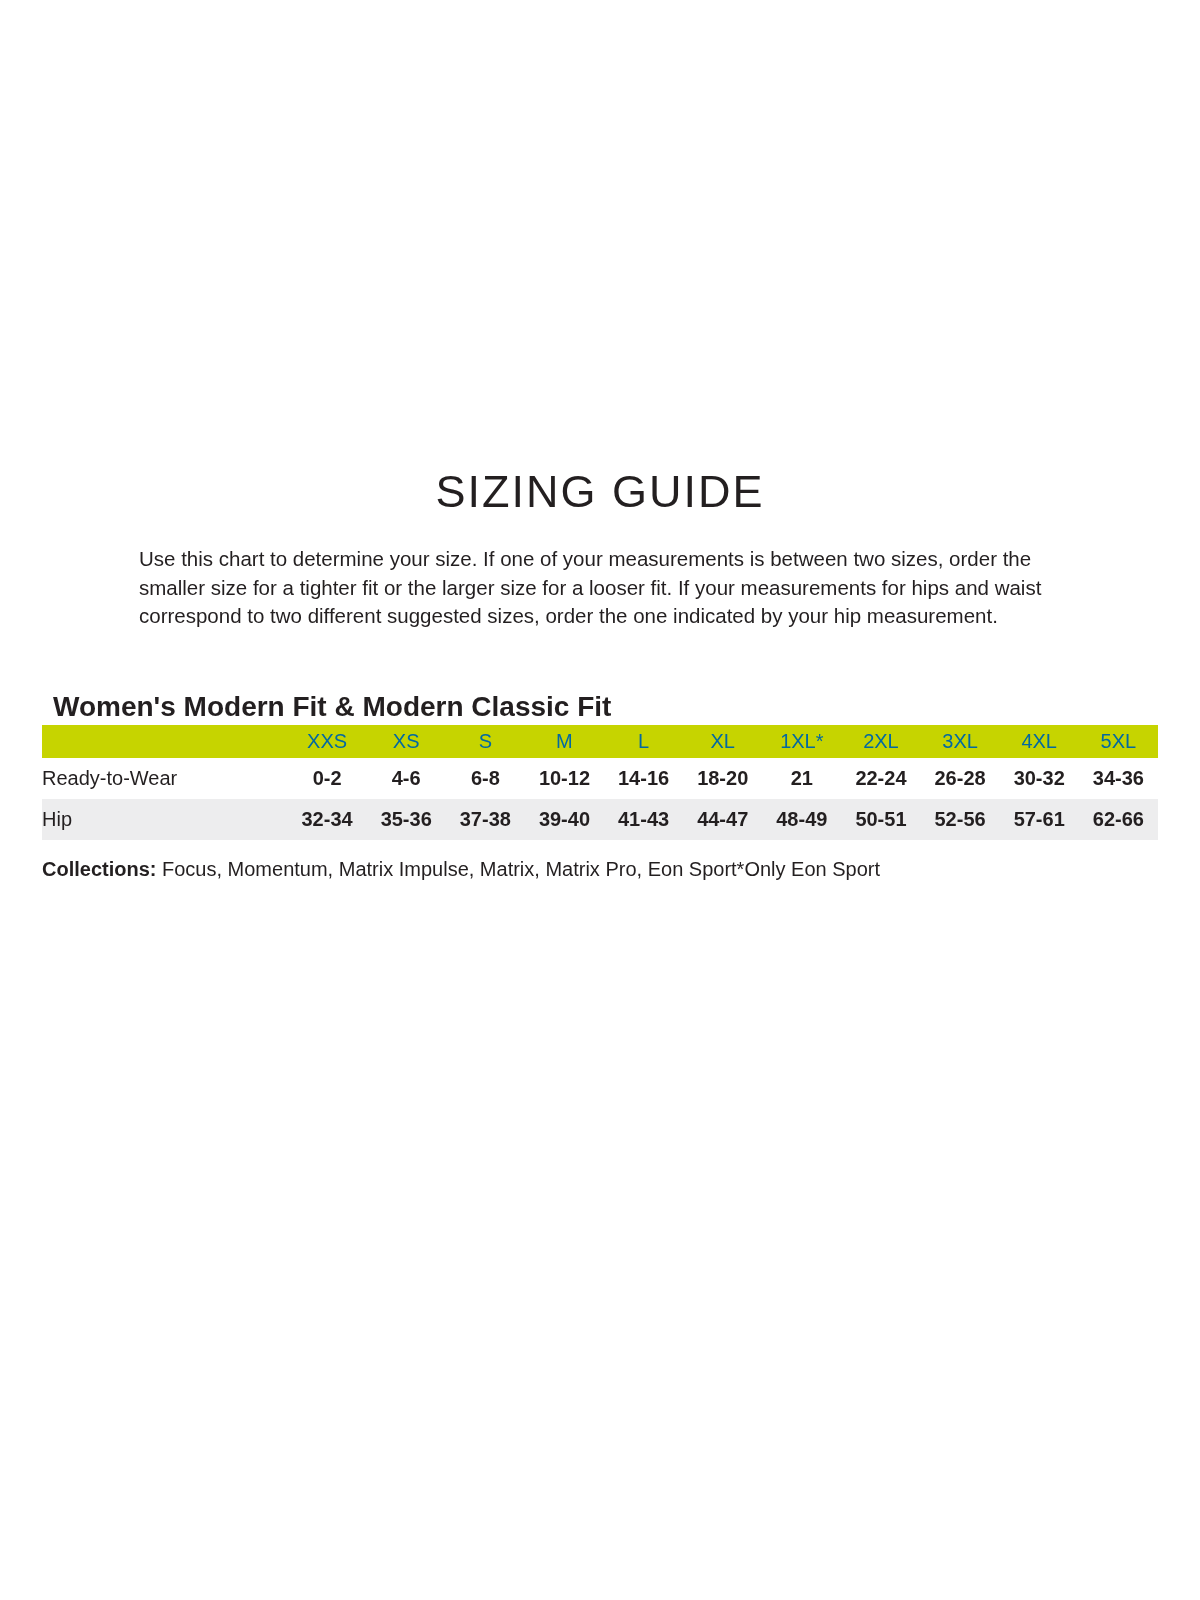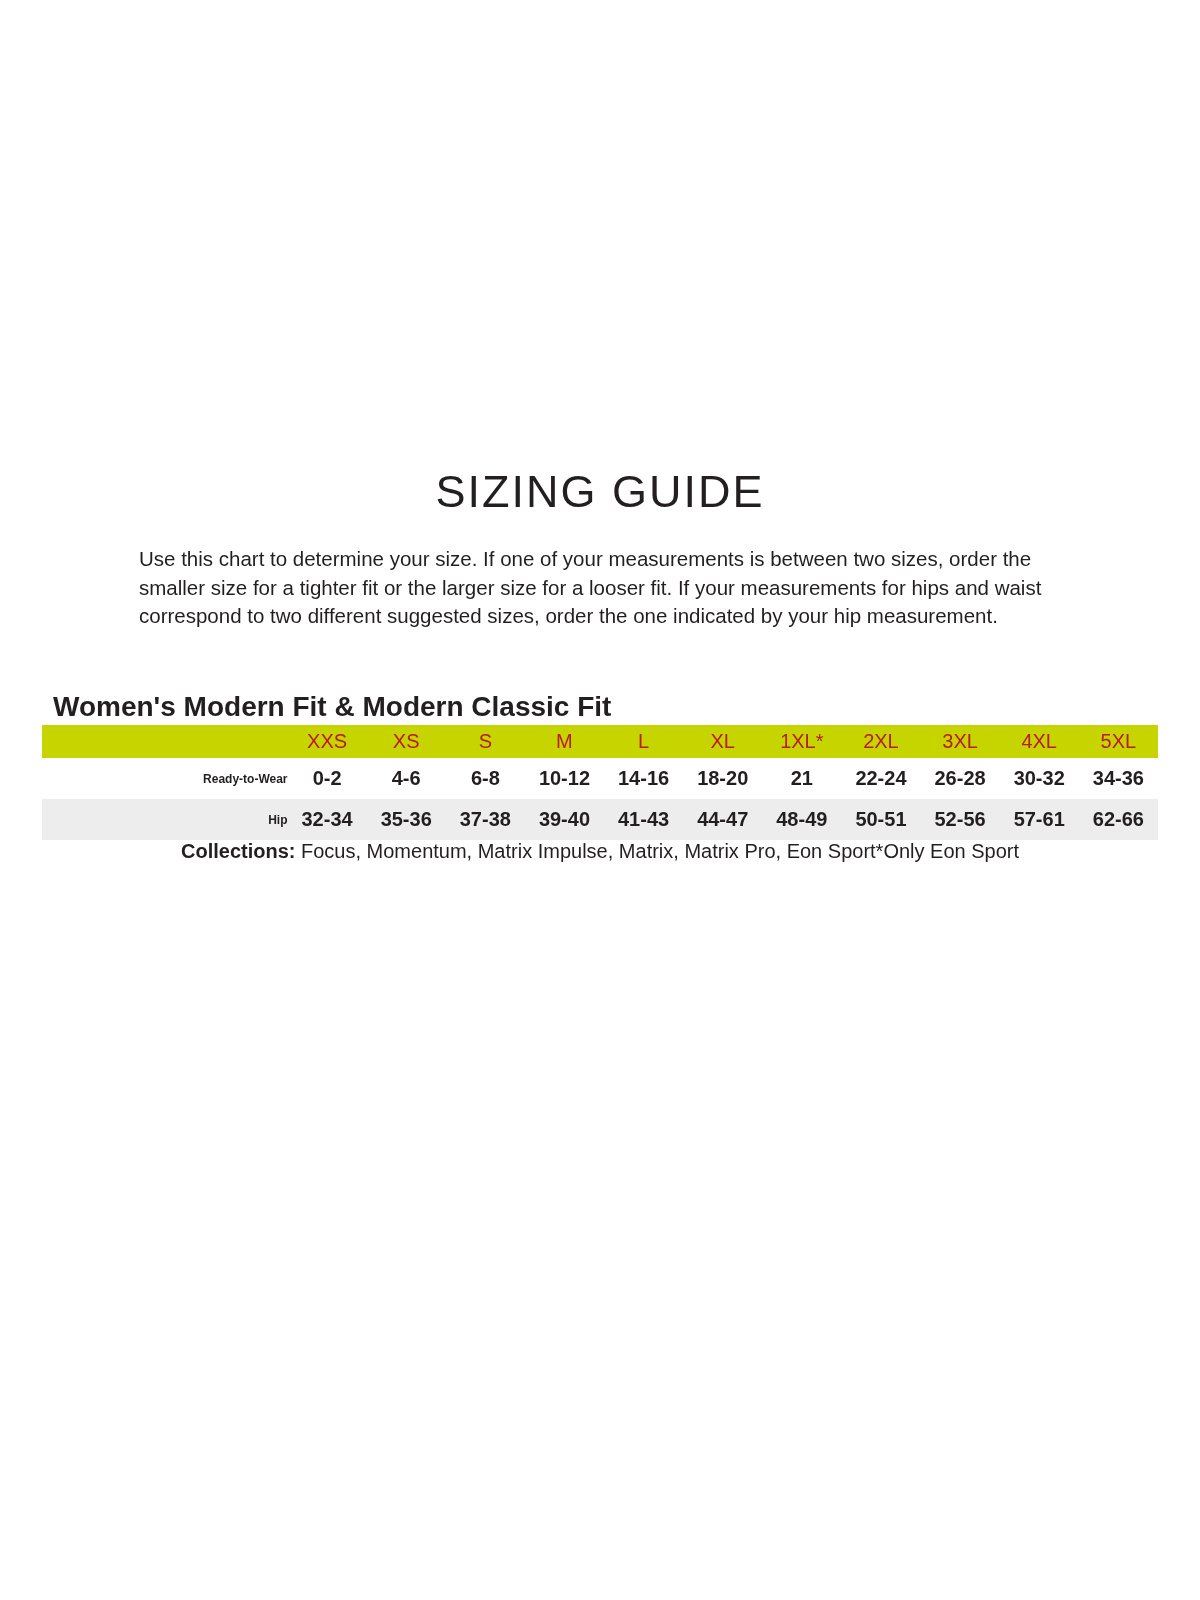--- a/index.html
+++ b/index.html
@@ -47,42 +47,42 @@
     border-collapse: collapse;
     table-layout: fixed;
     font-size: 20px;
   }
   table.size-table col.label-col { width: 22%; }
   thead tr {
     background: var(--band);
     height: 33px;
   }
   thead th {
-    color: #b91c1c;
+    color: #0369a1;
     font-weight: 400;
     text-align: center;
     font-size: 20px;
   }
   tbody tr { height: 41px; }
   tbody tr:nth-child(even) { background: var(--alt); }
   tbody th.row-label {
-    font-weight: 700;
-    text-align: right;
-    font-size: 12px;
+    font-weight: 400;
+    text-align: left;
+    font-size: 20px;
   }
   tbody td {
     text-align: center;
     font-weight: 700;
   }
   .collections-line {
     width: 1116px;
     display: flex;
-    justify-content: center;
+    justify-content: flex-start;
     align-items: baseline;
-    margin-top: 0;
+    margin-top: 18px;
     font-size: 20px;
   }
   .collections-line .bold { font-weight: 700; }
   .footnote { text-align: right; }
 </style>
 </head>
 <body>
 
 <div class="page">
 

